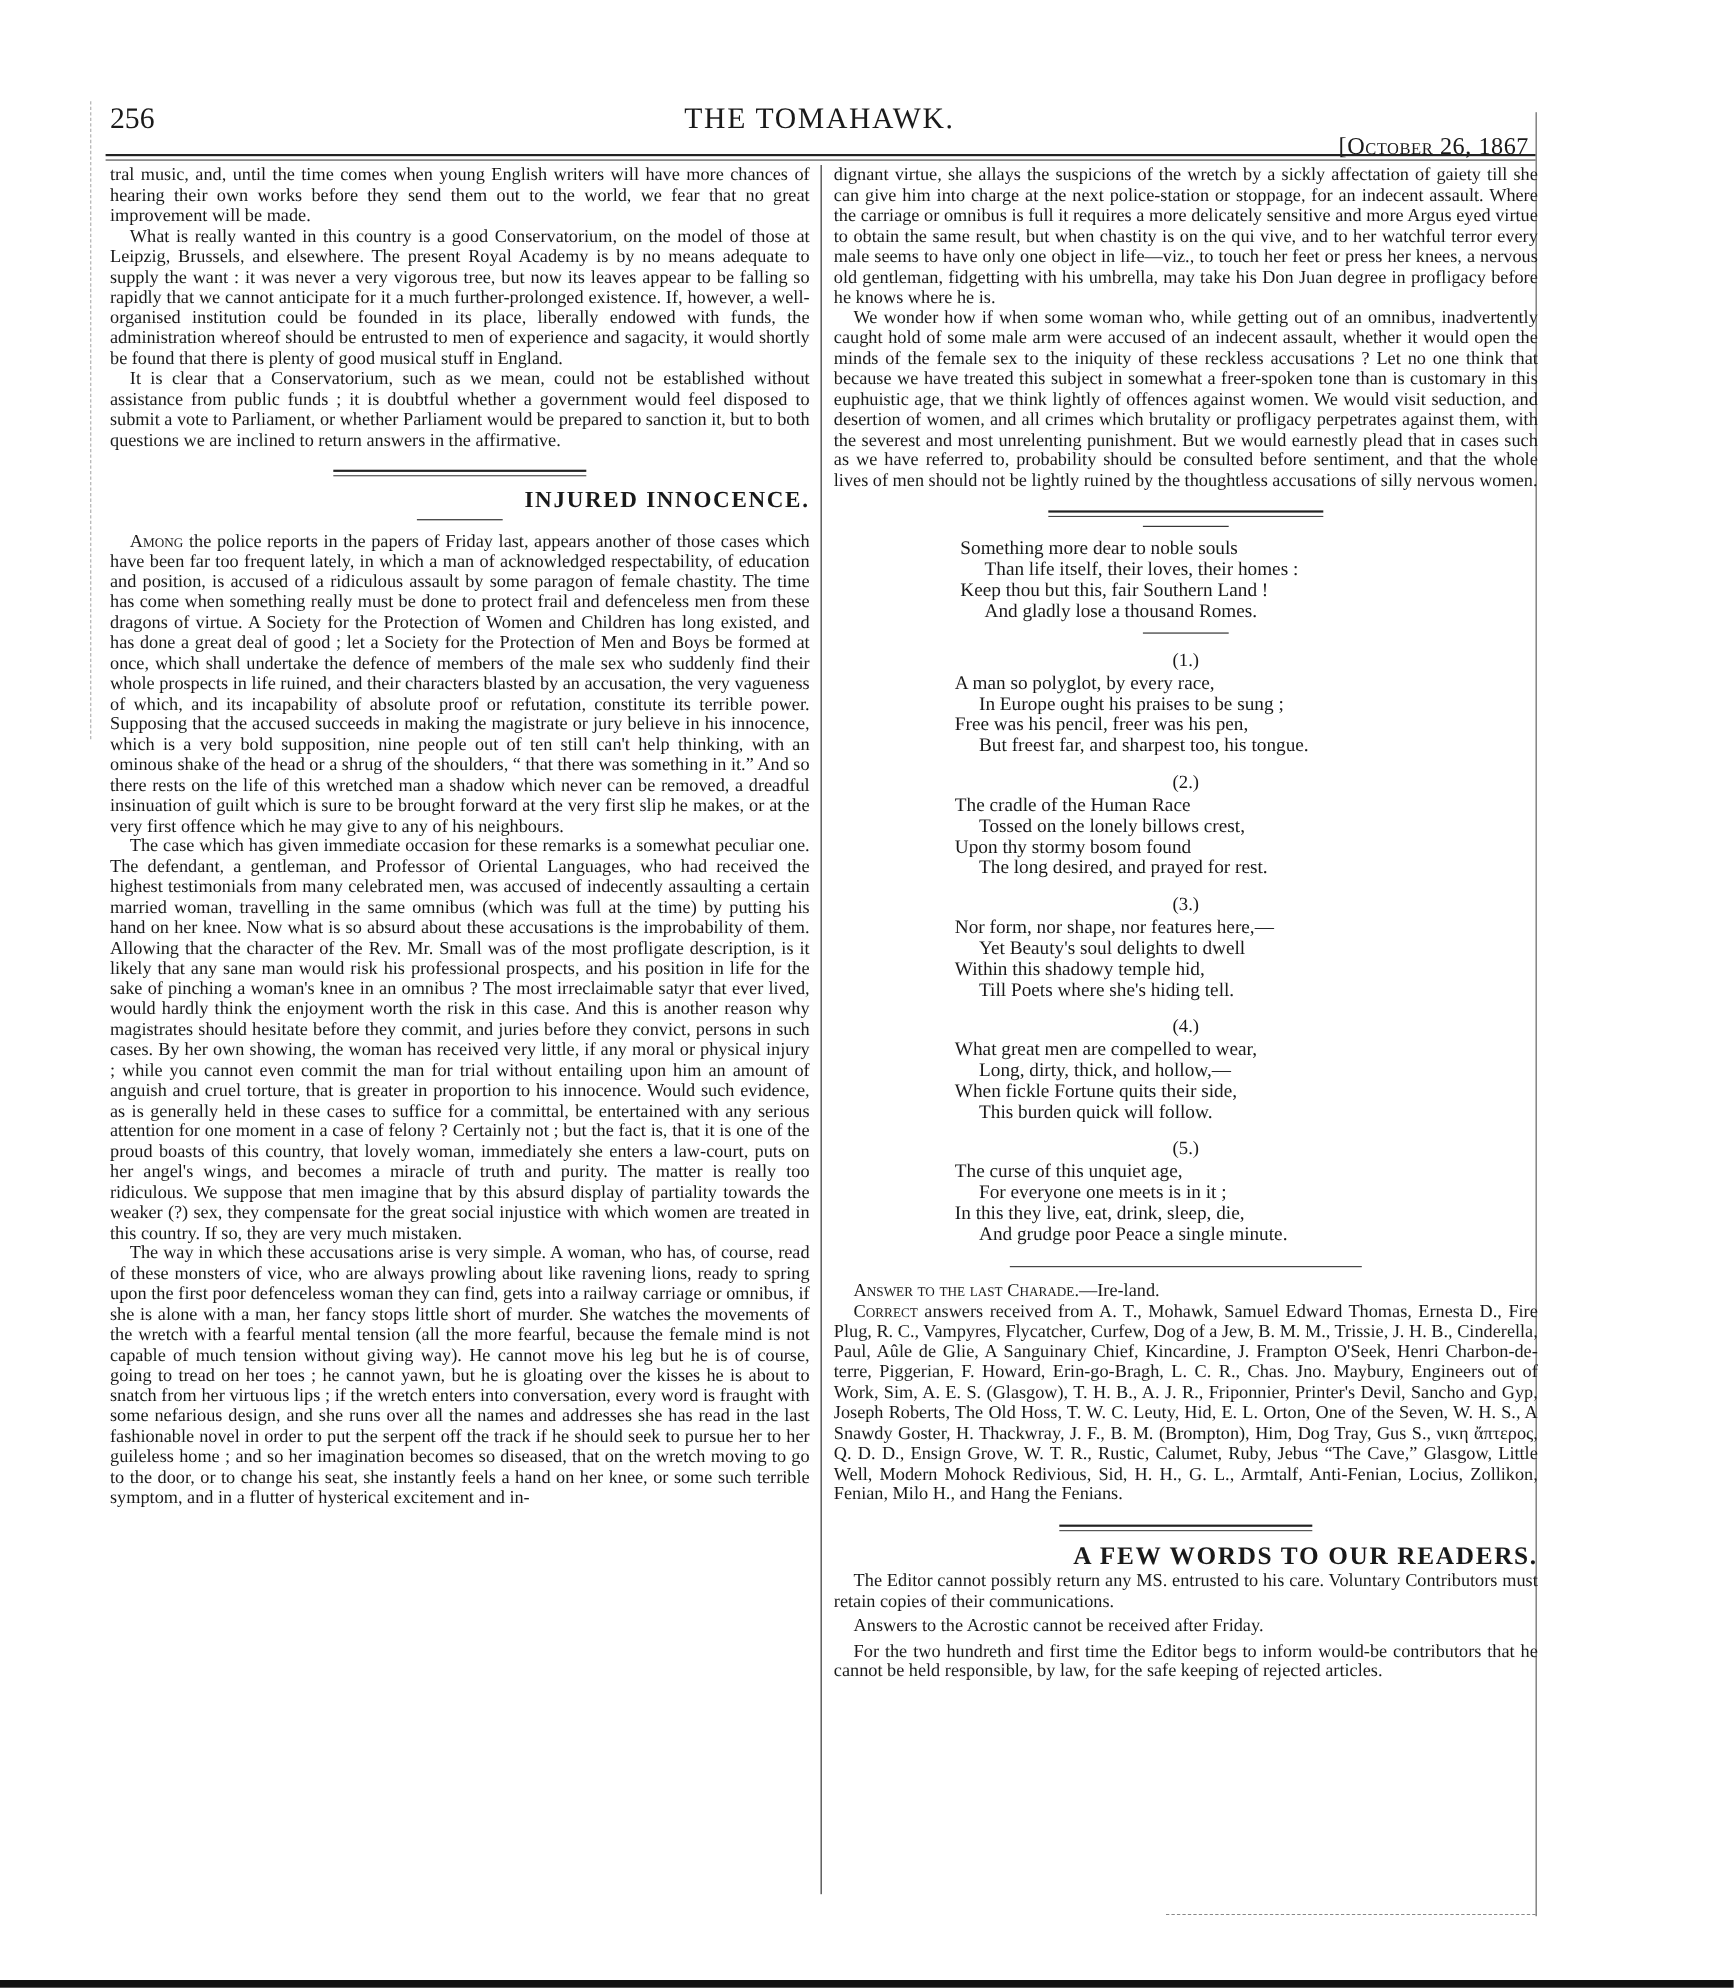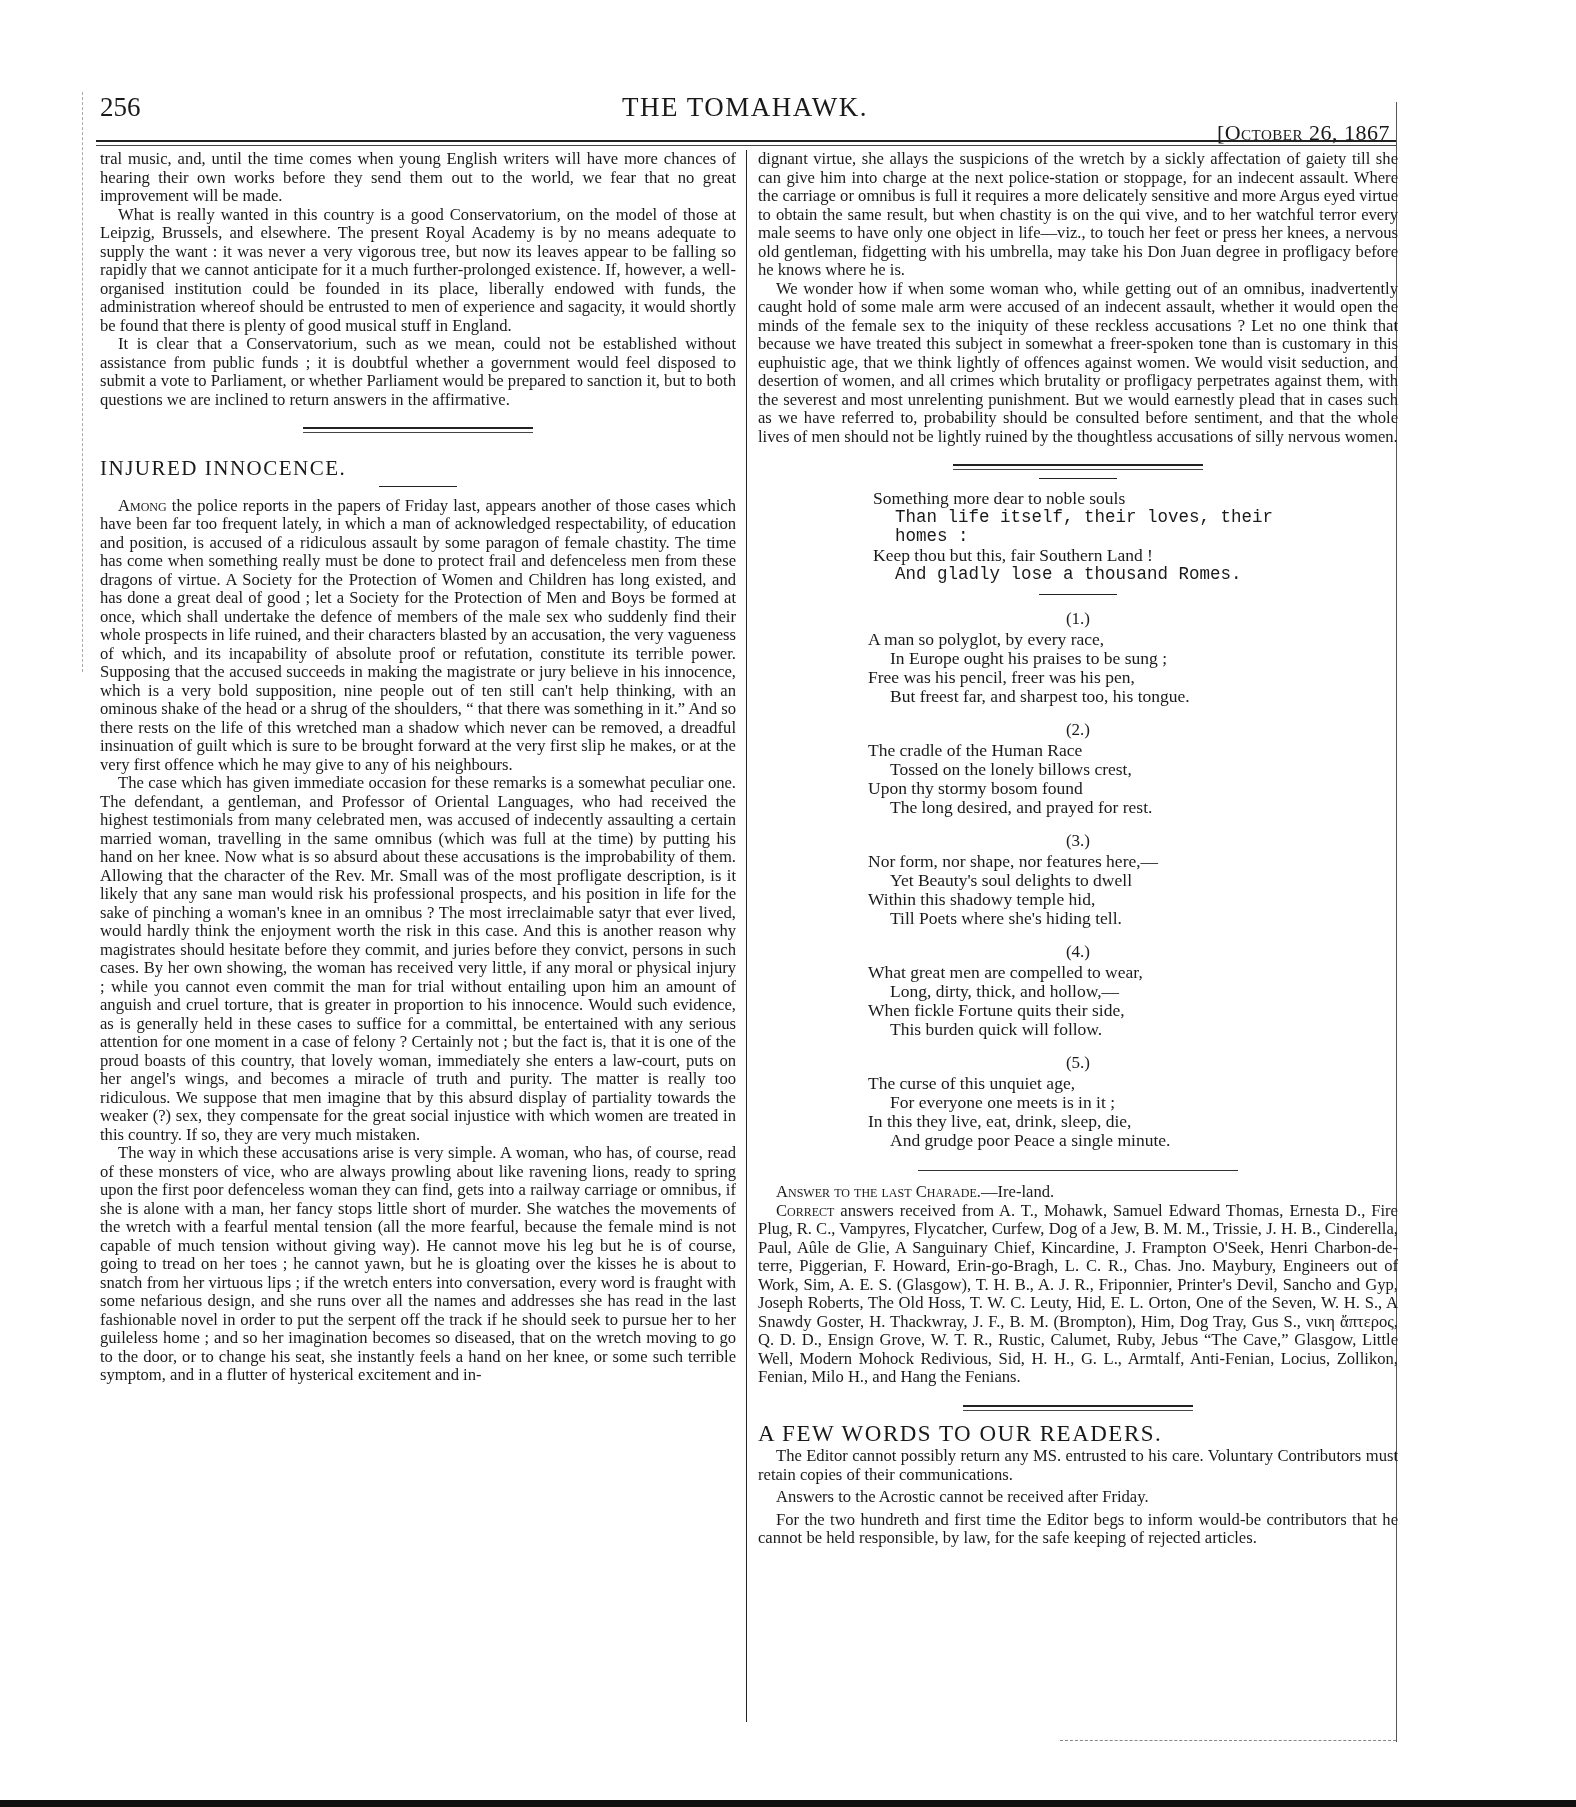--- a/index.html
+++ b/index.html
@@ -16,27 +16,27 @@
   .left-mark { position:absolute; left:82px; top:92px; width:0; height:580px; border-left:1px dashed #aaa; }
   .col { position:absolute; top:150px; font-size:16.6px; line-height:18.5px; text-align:justify; }
   .col-left { left:100px; width:636px; }
   .col-right { left:758px; width:640px; }
   .col-divider { position:absolute; left:746px; top:150px; width:0; height:1572px; border-left:1.5px solid #222; }
   p { margin:0; text-indent:18px; }
   p.noind { text-indent:0; }
   .sc { font-variant:small-caps; }
   .dbl-rule { width:230px; margin:18px auto 0; border-top:2px solid #222; border-bottom:1px solid #444; height:3px; }
   .short-rule { width:78px; margin:8px auto 10px; border-top:1px solid #222; }
-  h2 { font-weight:normal; text-align:left; font-size:21px; letter-spacing:1.5px; margin:26px 0 0; }
+  h2 { font-weight:bold; text-align:right; font-size:21px; letter-spacing:1.5px; margin:12px 0 0; }
   .poem { width:420px; margin:0 auto; font-size:17.5px; line-height:19px; text-align:left; }
   .poem .ln { display:block; }
   .poem .ind { padding-left:22px; }
   .stanza-num { text-align:center; font-size:17px; margin:14px 0 2px; }
   .epigraph { width:410px; margin:0 auto; text-align:left; font-size:17.5px; line-height:19px; }
-  .epigraph .ind { padding-left:22px;font-family:Liberation Mono, monospace; }
+  .epigraph .ind { padding-left:22px; }
   .bottom-rule { width:320px; margin:20px auto 0; border-top:1px solid #333; }
   .bottom-frag { position:absolute; left:1060px; top:1740px; width:336px; border-top:1px dashed #888; }
   .bottom-bar { position:absolute; left:0; top:1800px; width:1576px; height:7px; background:#111; }
 </style>
 </head>
 <body>
 
 <div class="page">
   <div class="left-mark"></div>
 

